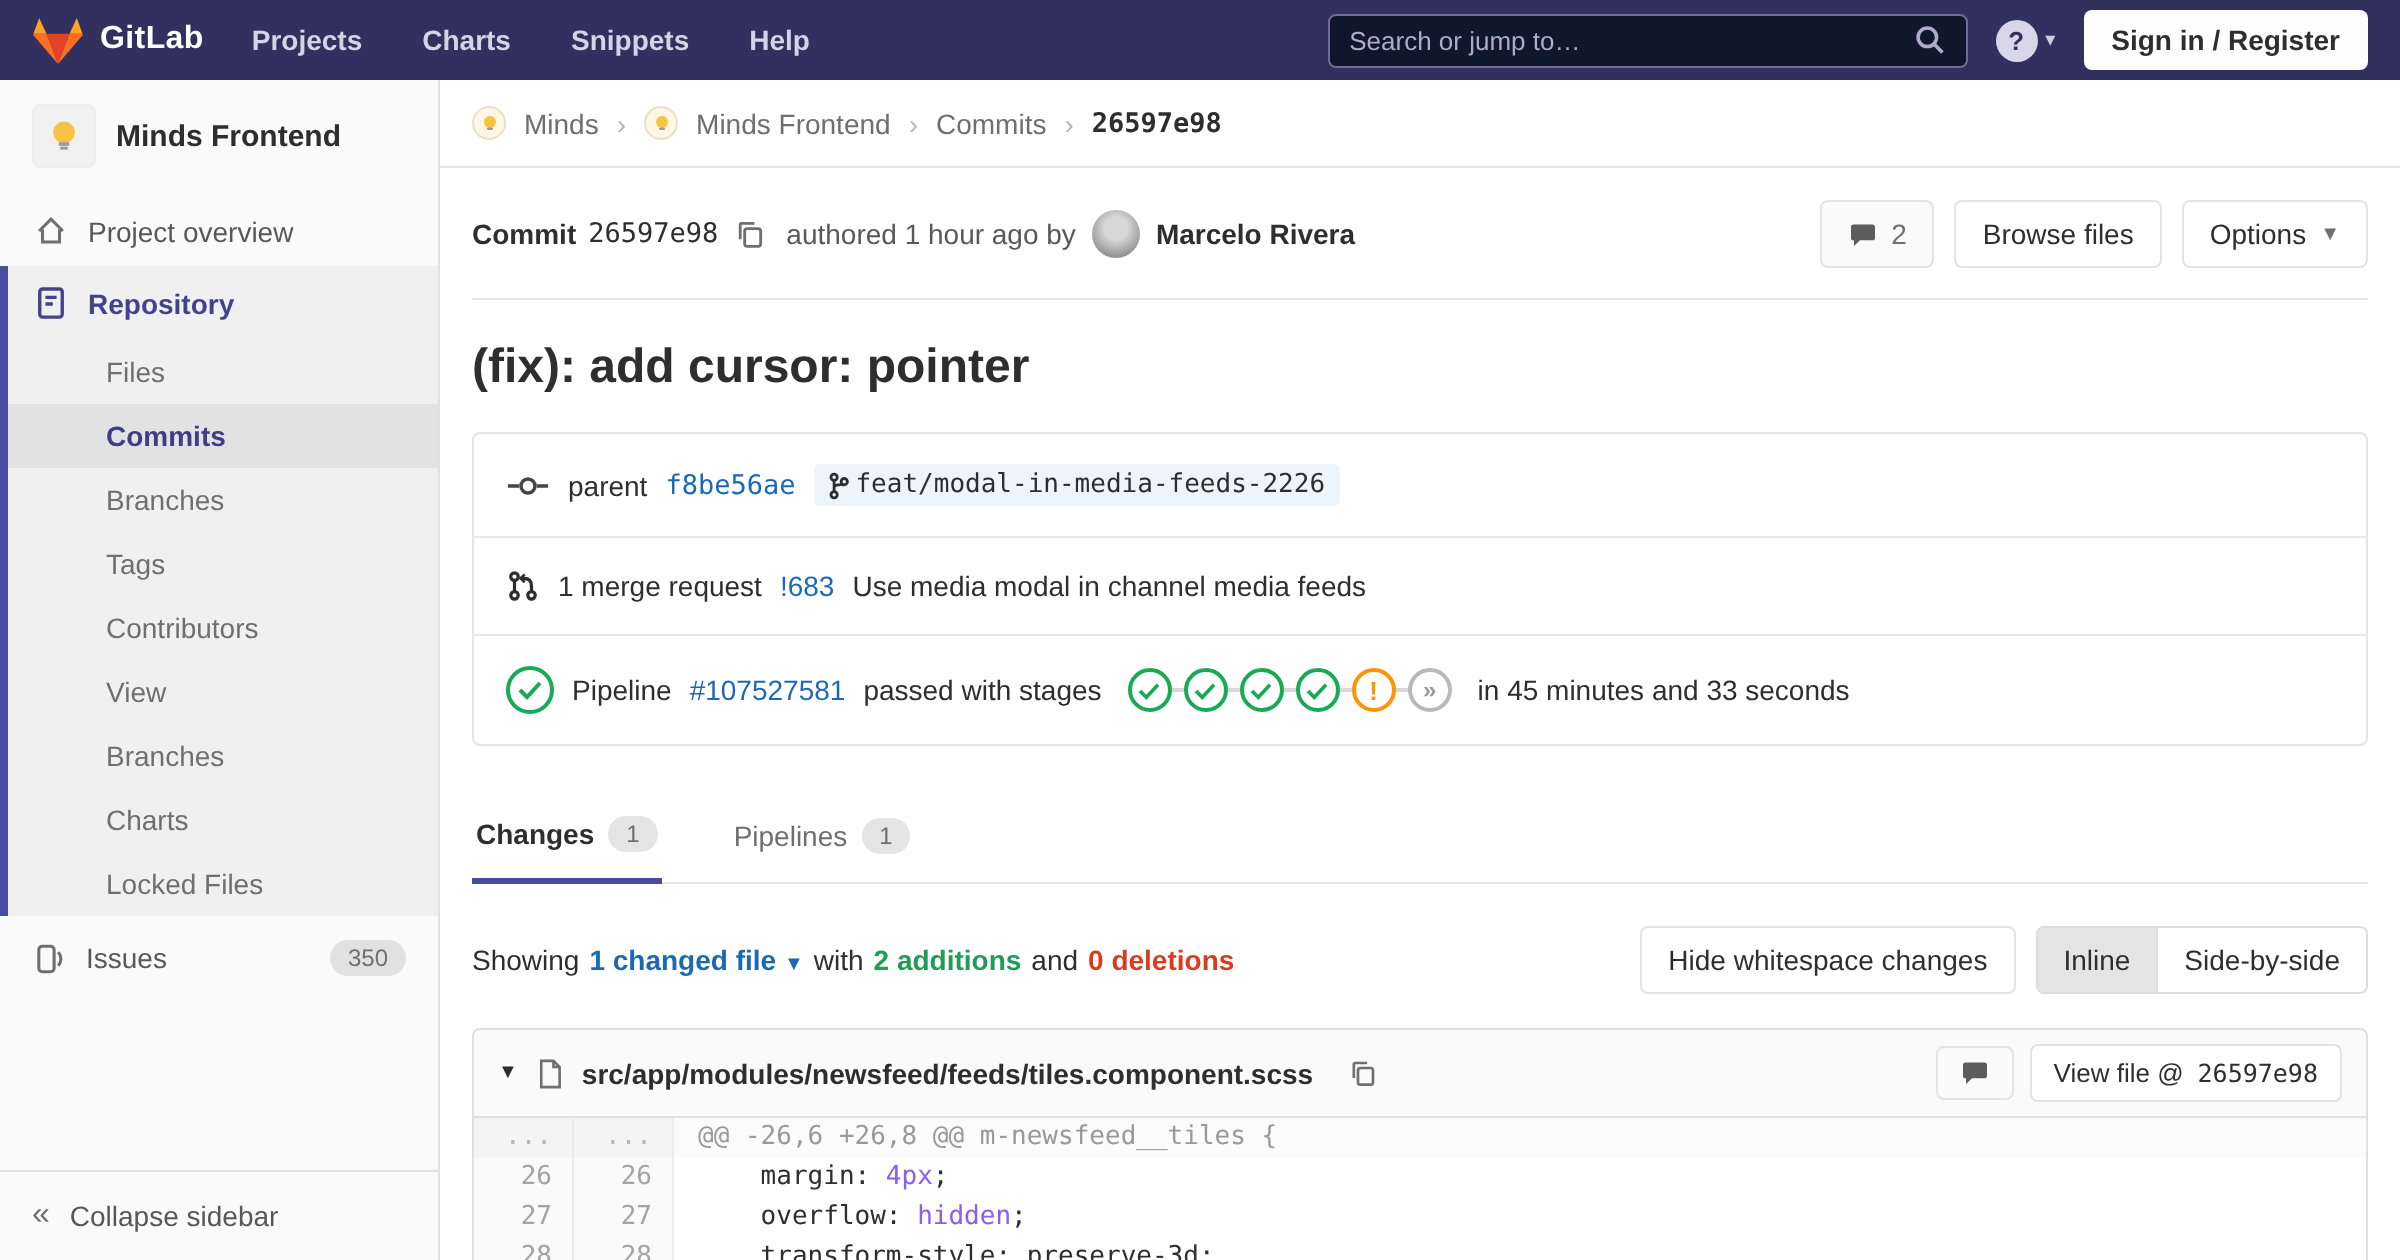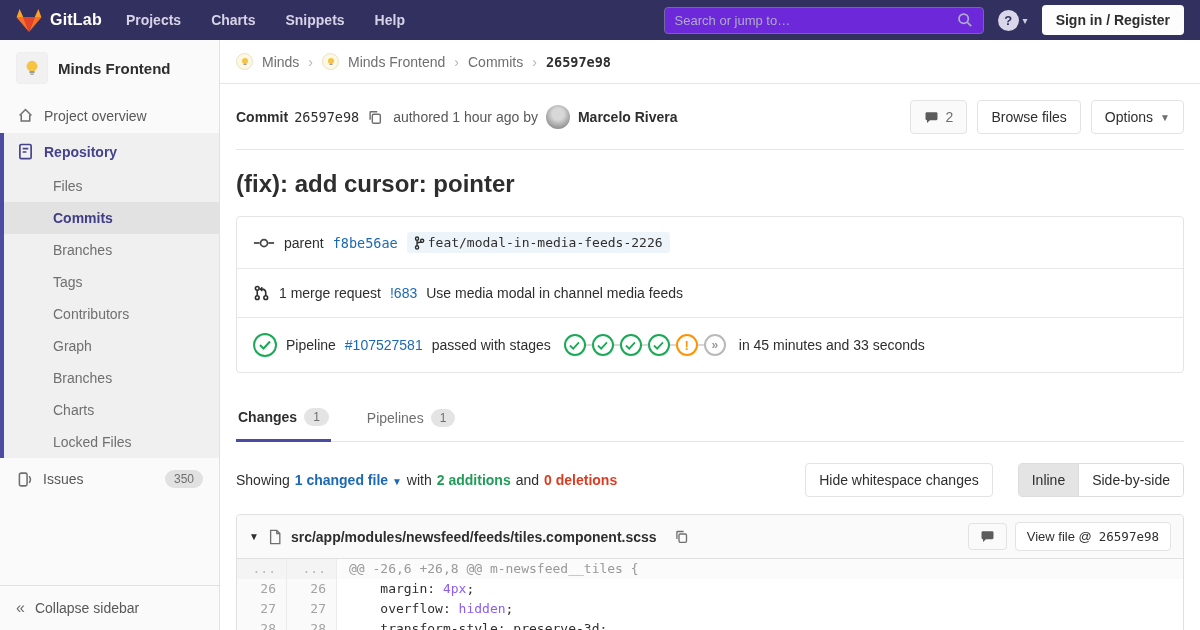--- a/index.html
+++ b/index.html
@@ -6,21 +6,21 @@
   html,body { width:1200px; height:630px; overflow:hidden; background:#fff;
     font-family:"Liberation Sans", sans-serif; font-size:14px; color:#2e2e2e; }
 
   
   .navbar { height:40px; background:#32305f; display:flex; align-items:center; padding:0 16px; }
   .brand { display:flex; align-items:center; gap:8px; margin-right:24px; cursor:pointer; }
   .brand-name { color:#fff; font-size:16px; font-weight:bold; letter-spacing:.2px; }
   .nav-menu { display:flex; align-items:center; gap:30px; list-style:none; }
   .nav-menu li { color:#d6d3e8; font-weight:600; font-size:14px; cursor:pointer; }
   .nav-right { margin-left:auto; display:flex; align-items:center; gap:14px; }
-  .search-box { width:320px; height:27px; background:#6d28d9; border:1px solid #6f6c99;
+  .search-box { width:320px; height:27px; background:#0f172a; border:1px solid #6f6c99;
     border-radius:4px; display:flex; align-items:center; padding:0 10px; }
   .search-box input { flex:1; background:transparent; border:none; outline:none;
     color:#e8e6f2; font-size:13px; font-family:inherit; }
   .search-box input::placeholder { color:#aeabcb; }
   .help-wrap { display:flex; align-items:center; gap:4px; cursor:pointer; }
   .help-circle { width:21px; height:21px; border-radius:50%; background:#d8d6e8; color:#32305f;
     font-weight:bold; font-size:13px; display:flex; align-items:center; justify-content:center; }
   .nav-caret { color:#cfcce4; font-size:10px; }
   .signin-btn { background:#fdfdfd; color:#2e2e2e; font-weight:bold; font-size:14px;
     border:none; border-radius:4px; padding:7px 14px; cursor:pointer; }
@@ -94,21 +94,21 @@
   .tabs { display:flex; gap:34px; margin-top:24px; border-bottom:1px solid #e5e5e5; padding:0; }
   .tab { padding:11px 2px 13px; display:flex; align-items:center; gap:7px; color:#6f6f6f; cursor:pointer; }
   .tab.active { color:#2e2e2e; font-weight:bold; border-bottom:3px solid #4b4ba3; margin-bottom:-1px; }
   .tab-badge { background:#e4e4e4; color:#6f6f6f; border-radius:10px; font-size:12px; padding:2px 9px; font-weight:normal; }
 
   .summary-row { display:flex; align-items:center; margin:21px 0 17px; }
   .summary-text { display:flex; align-items:center; gap:5px; }
   .blue-bold { color:#1b69b6; font-weight:bold; cursor:pointer; }
   .green-bold { color:#1f9d57; font-weight:bold; }
   .red-bold { color:#db3b21; font-weight:bold; }
-  .summary-actions { margin-left:auto; display:flex; align-items:center; gap:25px; }
+  .summary-actions { margin-left:auto; display:flex; align-items:center; gap:10px; }
   .btn-group { display:inline-flex; border:1px solid #dcdcdc; border-radius:4px; overflow:hidden; }
   .btn-group .seg { padding:8px 13px; background:#fff; cursor:pointer; color:#2e2e2e; }
   .btn-group .seg.active { background:#e4e4e4; }
   .btn-group .seg + .seg { border-left:1px solid #dcdcdc; }
 
   .diff-box { border:1px solid #e0e0e0; border-radius:4px 4px 0 0; }
   .diff-header { background:#fafafa; border-bottom:1px solid #e0e0e0; border-radius:4px 4px 0 0;
     display:flex; align-items:center; gap:9px; padding:7px 12px; }
   .collapse-caret { font-size:10px; color:#2e2e2e; cursor:pointer; }
   .file-path { font-weight:bold; font-size:14px; }
@@ -195,21 +195,21 @@
             <path d="M5 6 H11 M5 9.5 H9"></path>
         </svg>
       </span>
       <span>Repository</span>
     </div>
     <div class="sub-item">Files</div>
     <div class="sub-item active">Commits</div>
     <div class="sub-item">Branches</div>
     <div class="sub-item">Tags</div>
     <div class="sub-item">Contributors</div>
-    <div class="sub-item">Graph</div>
+    <div class="sub-item">View</div>
     <div class="sub-item">Branches</div>
     <div class="sub-item">Charts</div>
     <div class="sub-item">Locked Files</div>
   </div>
 
   <div class="issues-row">
     <span class="s-icon">
       <svg width="17" height="17" viewBox="0 0 20 20" fill="none" stroke="#6f6f6f" stroke-width="1.8">
         <rect x="4" y="2.5" width="9" height="15" rx="2"></rect>
           <path d="M15.5 6 q3 4 0 8"></path>

